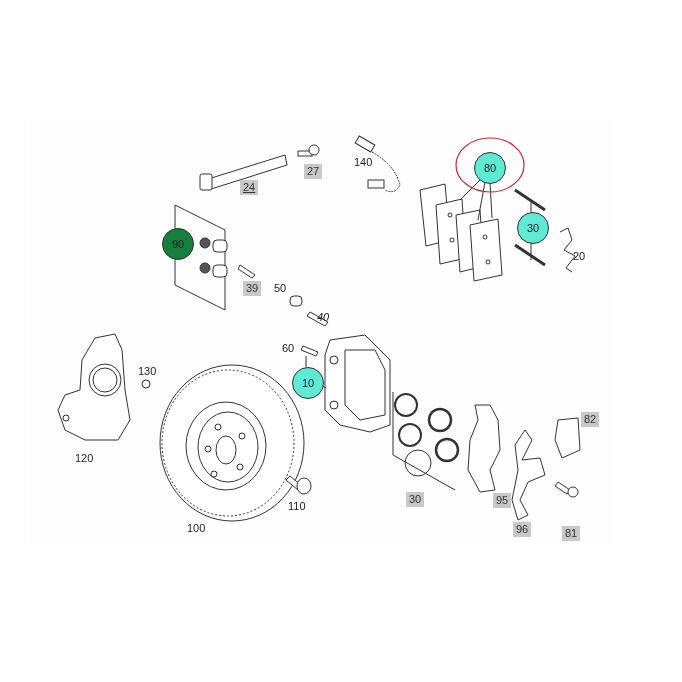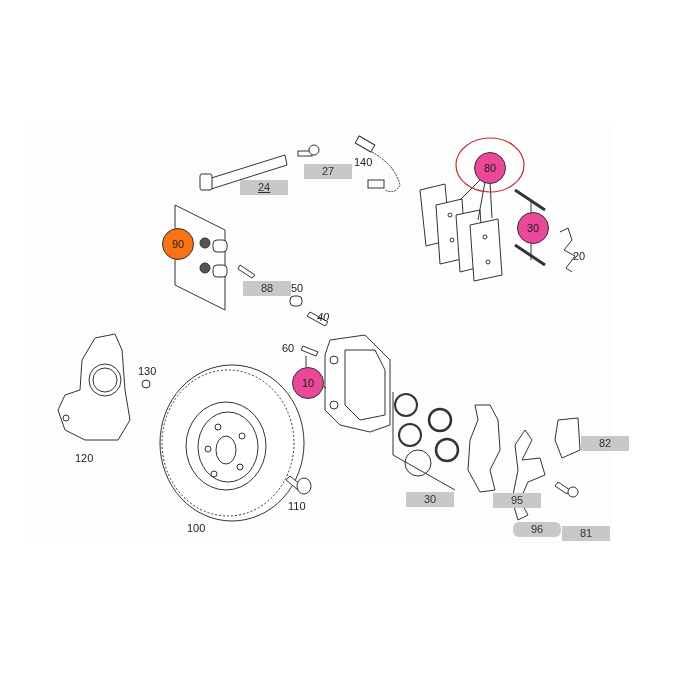--- a/index.html
+++ b/index.html
@@ -1,22 +1,22 @@
 <!DOCTYPE html>
 <html><head>
 <meta charset="utf-8">
 <style>
   html, body { margin: 0; padding: 0; background: #ffffff; }
   body { width: 682px; height: 682px; position: relative; overflow: hidden; font-family: "Liberation Sans", sans-serif; }
   .panel { position: absolute; left: 30px; top: 122px; width: 582px; height: 421px; background: #fdfdfd; }
   svg.art { position: absolute; left: 0; top: 0; width: 682px; height: 682px; }
   .lbl { position: absolute; font-size: 11px; color: #222; line-height: 13px; white-space: nowrap; }
-  .lbl.box { background: #c8c8c8; padding: 1px 18px; color: #333; }
-  .lbl.circ { width: 30px; height: 30px; border: 1px solid #333; border-radius: 50%; background: #ec4899; text-align: center; line-height: 30px; padding: 0; }
-  .lbl.circ.grey { background: #f97316; }
+  .lbl.box { background: #c8c8c8; padding: 1px 3px; color: #333; }
+  .lbl.circ { width: 30px; height: 30px; border: 1px solid #333; border-radius: 50%; background: #5eead4; text-align: center; line-height: 30px; padding: 0; }
+  .lbl.circ.grey { background: #15803d; }
 </style>
 </head>
 <body>
 
 <div class="panel"></div>
 
 <svg class="art" viewBox="0 0 682 682" fill="none" stroke="#333" stroke-width="1">
 
   <g>
     <path d="M205 180 L285 155 L287 165 L208 190 Z" fill="#fff"></path>
@@ -131,27 +131,27 @@
 </svg>
 
 <div id="labels">
     <div class="lbl box" style="left: 240px; top: 180px; text-decoration: underline;">24</div>
     <div class="lbl box" style="left: 304px; top: 164px;">27</div>
     <div class="lbl" style="left: 354px; top: 156px;">140</div>
     <div class="lbl circ" style="left: 474px; top: 152px;">80</div>
     <div class="lbl circ" style="left: 517px; top: 212px;">30</div>
     <div class="lbl" style="left: 573px; top: 230px; margin-top: 20px;">20</div>
     <div class="lbl circ grey" style="left: 162px; top: 228px;">90</div>
-    <div class="lbl box" style="left: 243px; top: 281px;">88</div>
-    <div class="lbl" style="left: 291px; top: 282px; text-align: center;">50</div>
+    <div class="lbl box" style="left: 243px; top: 281px;">39</div>
+    <div class="lbl" style="left: 274px; top: 282px; text-align: center;">50</div>
     <div class="lbl" style="left: 317px; top: 311px; font-style: italic;">40</div>
     <div class="lbl" style="left: 282px; top: 342px;">60</div>
     <div class="lbl circ" style="left: 292px; top: 367px;">10</div>
     <div class="lbl" style="left: 138px; top: 365px;">130</div>
     <div class="lbl" style="left: 75px; top: 452px;">120</div>
     <div class="lbl" style="left: 187px; top: 522px;">100</div>
     <div class="lbl" style="left: 288px; top: 500px;">110</div>
     <div class="lbl box" style="left: 406px; top: 492px;">30</div>
     <div class="lbl box" style="left: 460px; top: 493px; margin-left: 33px;">95</div>
-    <div class="lbl box" style="left: 513px; top: 522px; border-radius: 6px;">96</div>
+    <div class="lbl box" style="left: 513px; top: 522px;">96</div>
     <div class="lbl box" style="left: 562px; top: 526px;">81</div>
-    <div class="lbl box" style="left: 581px; top: 436px;">82</div>
+    <div class="lbl box" style="left: 581px; top: 412px;">82</div>
   </div>
 
 </body></html>

